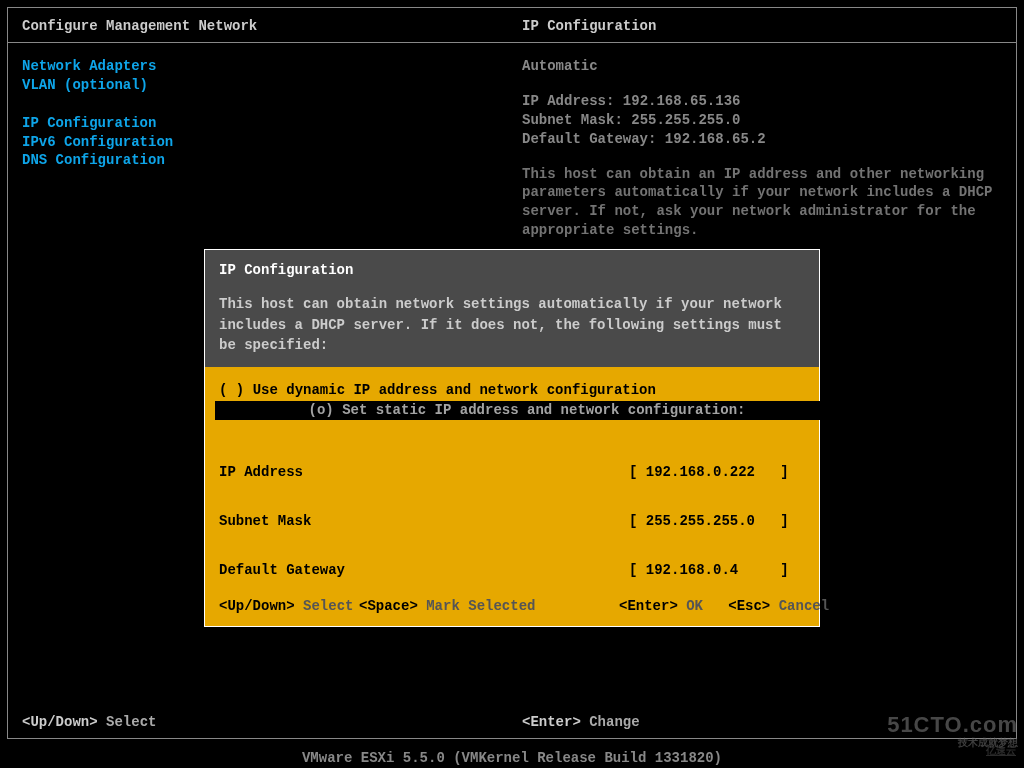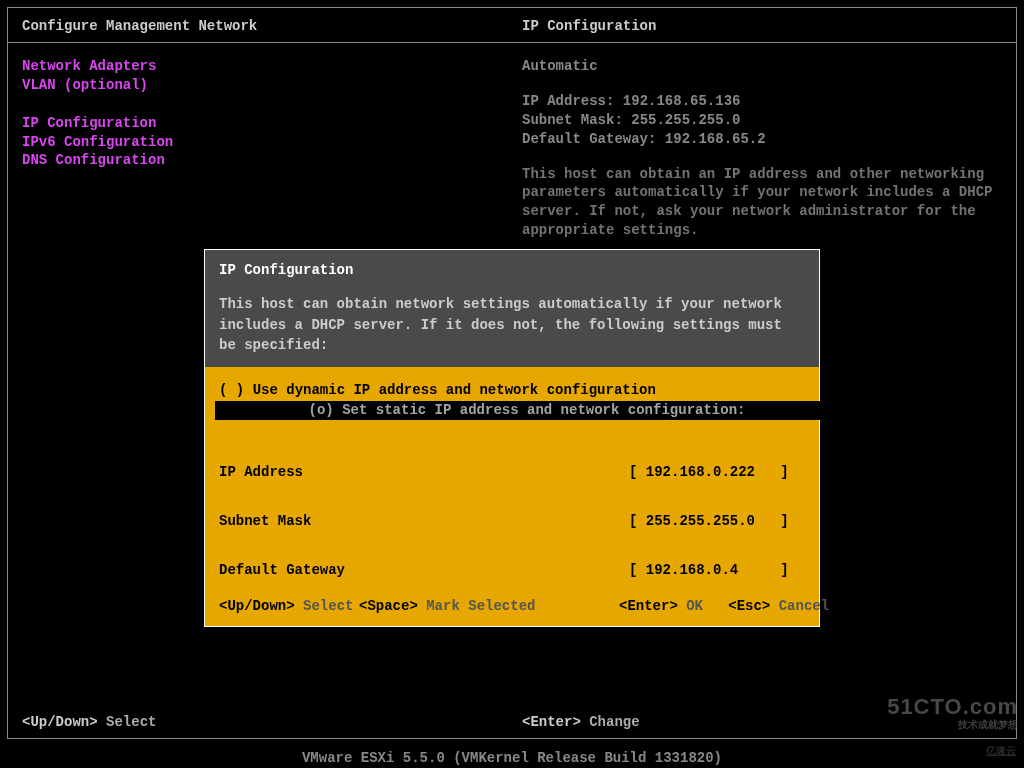--- a/index.html
+++ b/index.html
@@ -25,21 +25,21 @@
     }
     .header-left { flex: 0 0 500px; color: #ccc; }
     .header-right { flex: 1; color: #ccc; }
     .divider { border: none; border-top: 1px solid #888; margin: 0; }
     .body-row {
       display: flex;
       padding: 14px;
     }
     .left-col { flex: 0 0 500px; }
     .right-col { flex: 1; }
-    .menu-item { color: #d946ef; line-height: 1.35; }
+    .menu-item { color: #0ea5e9; line-height: 1.35; }
     .info-line { color: #888; line-height: 1.35; }
     .spacer { height: 16px; }
     .help-text { color: #737373; line-height: 1.35; }
     .footer-hints {
       position: absolute;
       bottom: 8px; left: 14px; right: 14px;
       display: flex;
       color: #ccc;
     }
     .footer-hints .fh-left { flex: 0 0 500px; }
@@ -99,21 +99,21 @@
       margin-top: 18px;
       color: #000;
     }
     .dh-left { flex: 0 0 140px; white-space: pre; }
     .dh-mid { flex: 0 0 260px; white-space: pre; }
     .dh-right { flex: 1; text-align: left; white-space: pre; }
     .kbd { color: #000; font-weight: bold; }
     .y-action { color: #555; }
     .watermark {
       position: absolute;
-      right: 6px; bottom: 38px;
+      right: 6px; bottom: 20px;
       color: #666;
       font-family: Arial, sans-serif;
       font-size: 11px;
       text-align: right;
       line-height: 1.1;
       opacity: 0.6;
     }
     .watermark .big { font-size: 22px; font-weight: bold; letter-spacing: 1px; color: #777; }
     .watermark .small { font-size: 10px; }
     .watermark2 {

